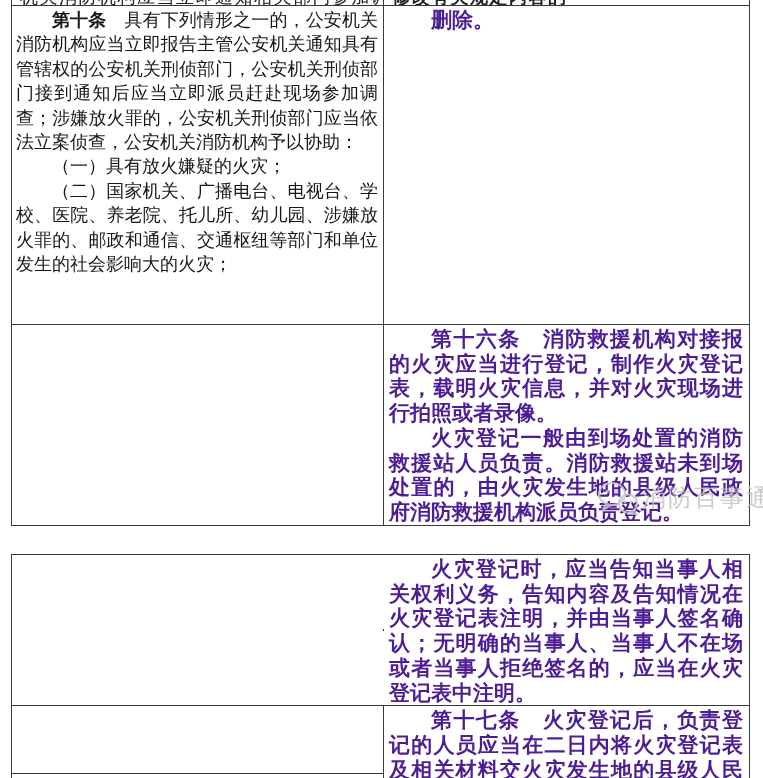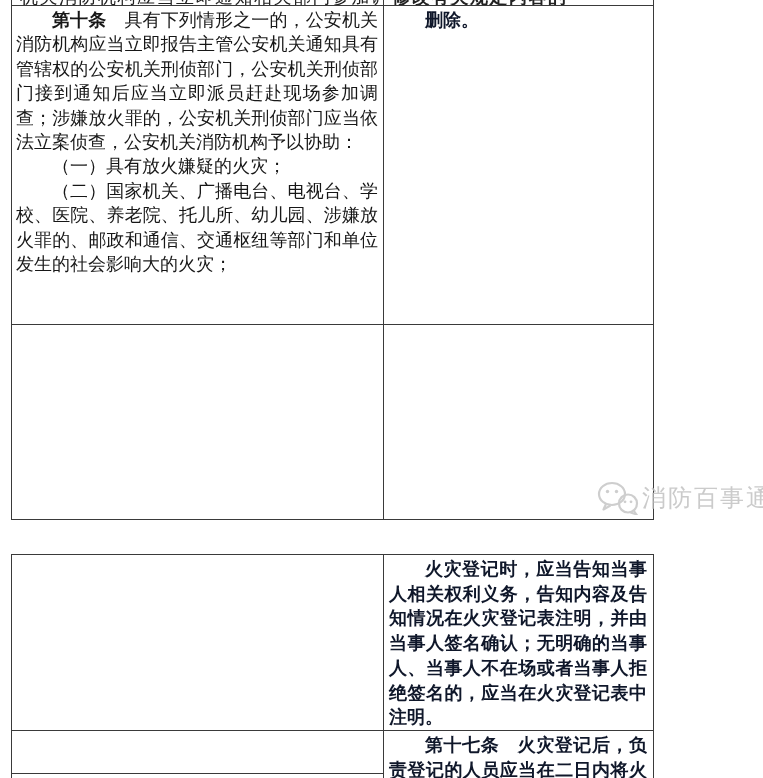--- a/index.html
+++ b/index.html
@@ -6,21 +6,21 @@
   body {
     width: 763px; height: 778px;
     background: #ffffff;
     position: relative;
     overflow: hidden;
     font-family: "Liberation Sans", sans-serif;
   }
   .doc-table {
     position: absolute;
     left: 11px;
-    width: 643px;
+    width: 739px;
     border-left: 1.5px solid #3a3a3a;
     border-right: 1.5px solid #3a3a3a;
     box-sizing: border-box;
     background: transparent;
   }
   #table-1 { top: 0; border-bottom: 1.5px solid #3a3a3a; }
   #table-2 { top: 554px; border-top: 1.5px solid #3a3a3a; height: 230px; }
   .t-row { display: flex; align-items: stretch; }
   .t-row.bordered { border-top: 1.5px solid #3a3a3a; }
   .cell-left {
@@ -46,30 +46,30 @@
   .old-text {
     font-family: "Liberation Serif", serif;
     font-size: 18px;
     line-height: 24.4px;
     color: #171717;
     text-align: justify;
   }
   .new-text {
     font-family: "Liberation Sans", sans-serif;
     font-weight: 700;
-    font-size: 18px;
+    font-size: 21px;
     line-height: 24.7px;
-    color: #0f172a;
+    color: #4c1d95;
     text-align: justify;
   }
   .old-text p, .new-text p { margin: 0; text-indent: 2em; }
   .bold-label { font-weight: 700; font-family: "Liberation Sans", sans-serif; }
   #t1-row1 { min-height: 318px; }
   #t1-row2 { min-height: 194px; }
-  #t2-row1 { min-height: 125px; }
+  #t2-row1 { min-height: 125px; align-items: center; }
   #t2-row2 { min-height: 105px; }
   
   .partial-bottom-border {
     position: absolute;
     left: 11px; top: 773px;
     width: 373px; height: 0;
     border-top: 1.5px solid #3a3a3a;
   }
   .watermark {
     position: absolute;
@@ -110,20 +110,24 @@
       <p>（一）具有放火嫌疑的火灾；</p>
       <p>（二）国家机关、广播电台、电视台、学校、医院、养老院、托儿所、幼儿园、涉嫌放火罪的、邮政和通信、交通枢纽等部门和单位发生的社会影响大的火灾；</p>
     </div>
     <div class="cell-right new-text">
       <p>删除。</p>
     </div>
   </div>
 
   <div class="t-row bordered" id="t1-row2">
     <div class="cell-left old-text"></div>
+    <div class="cell-right new-text">
+      <p>第十六条　消防救援机构对接报的火灾应当进行登记，制作火灾登记表，载明火灾信息，并对火灾现场进行拍照或者录像。</p>
+      <p>火灾登记一般由到场处置的消防救援站人员负责。消防救援站未到场处置的，由火灾发生地的县级人民政府消防救援机构派员负责登记。</p>
+    </div>
   </div>
 </div>
 
 <div class="doc-table" id="table-2">
 
   <div class="t-row" id="t2-row1">
     <div class="cell-left old-text"></div>
     <div class="cell-right new-text">
       <p>火灾登记时，应当告知当事人相关权利义务，告知内容及告知情况在火灾登记表注明，并由当事人签名确认；无明确的当事人、当事人不在场或者当事人拒绝签名的，应当在火灾登记表中注明。</p>
     </div>

